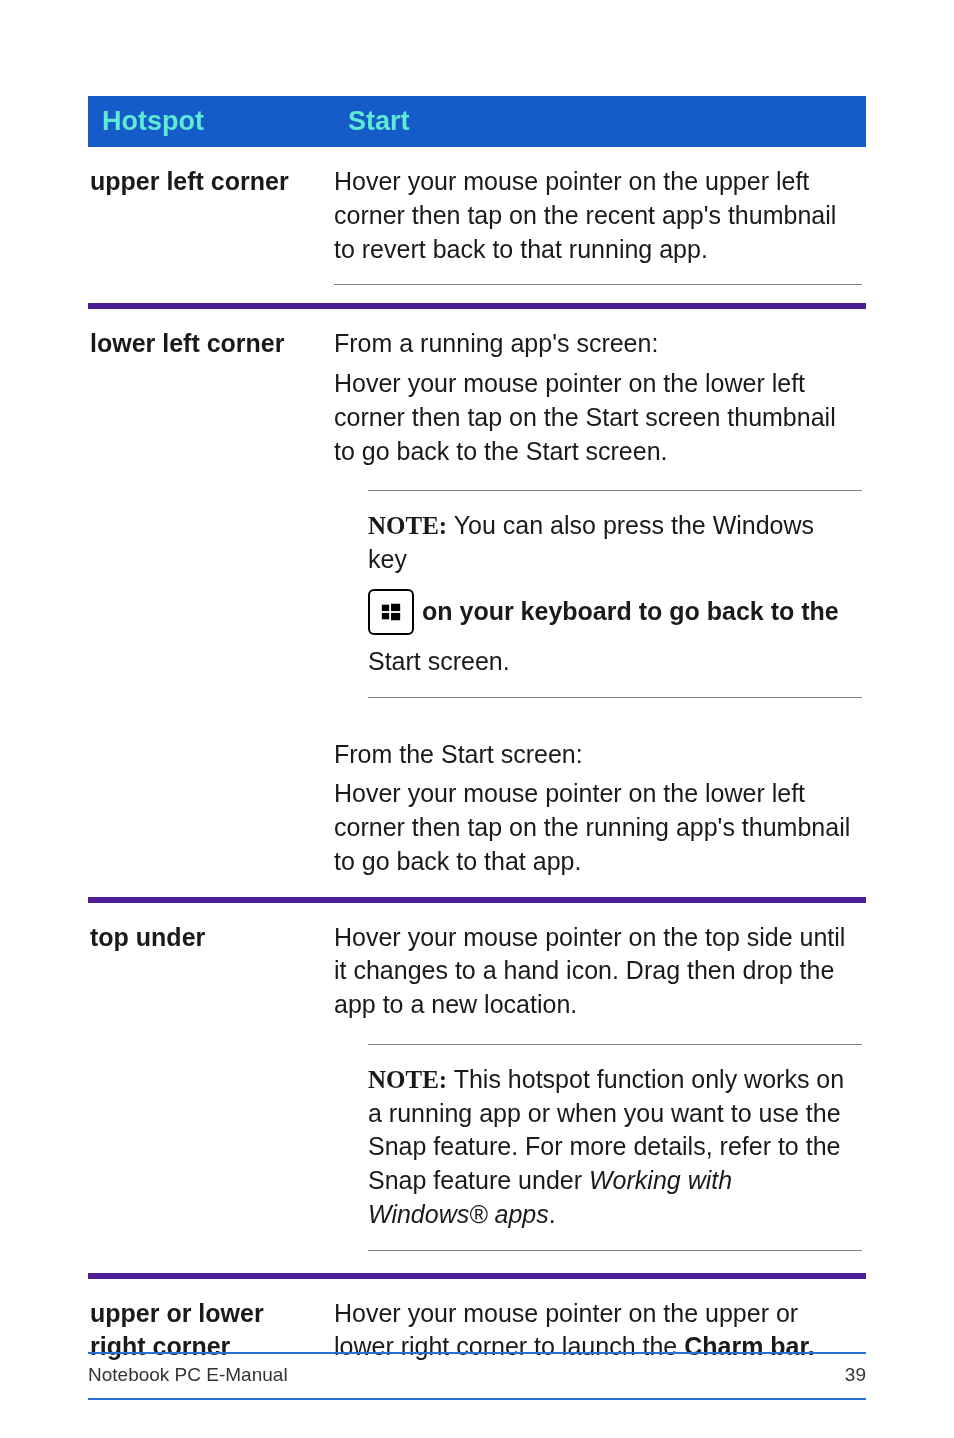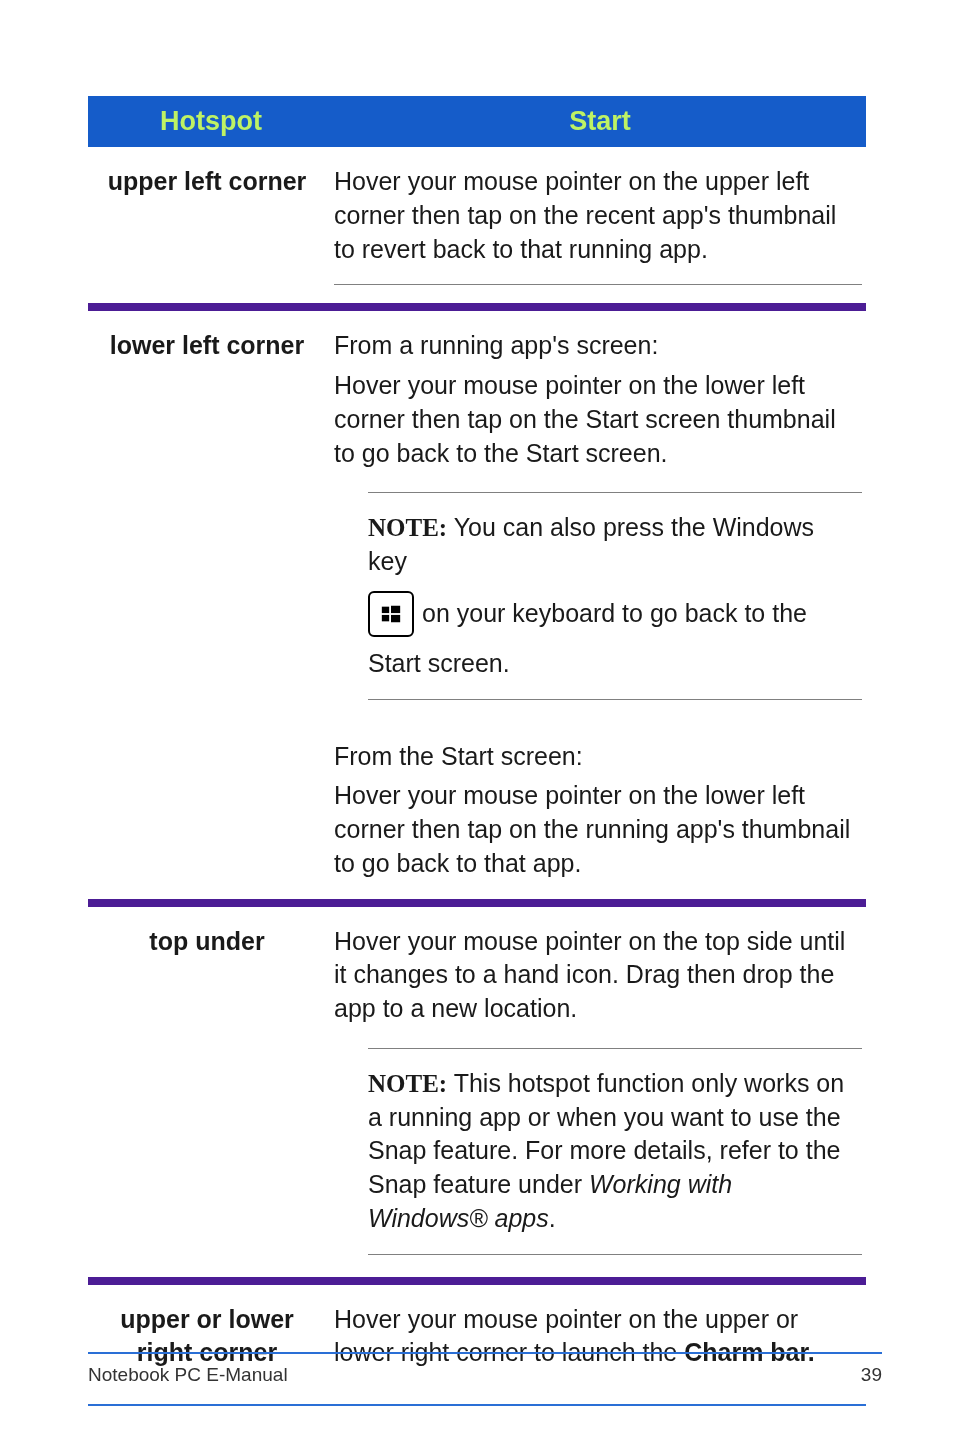--- a/index.html
+++ b/index.html
@@ -1,34 +1,34 @@
 <!DOCTYPE html>
 <html><head>
 <meta charset="utf-8">
 <style>
   * { margin: 0; padding: 0; box-sizing: border-box; }
   html, body { width: 954px; height: 1438px; background: #ffffff; font-family: "Myriad Pro", "Segoe UI", "Helvetica Neue", Arial, sans-serif; color: #1a1a1a; }
   .page { width: 954px; height: 1438px; padding: 96px 88px 0 88px; position: relative; }
   table { width: 100%; border-collapse: collapse; }
-  .header-row th { background: #155cc9; color: #bef264; font-weight: 700; text-align: center; font-size: 27px; padding: 10px 14px; }
+  .header-row th { background: #155cc9; color: #5eead4; font-weight: 700; text-align: left; font-size: 27px; padding: 10px 14px; }
   .header-row th:first-child { width: 246px; }
   td { vertical-align: top; font-size: 25px; line-height: 1.35; }
-  td.label { font-weight: 700; padding: 18px 10px 34px 2px; text-align: center; }
+  td.label { font-weight: 700; padding: 18px 10px 34px 2px; }
   td.content { padding: 18px 4px 18px 0; }
-  .sep-top td { border-top: 8px solid #4c1d95; }
+  .sep-top td { border-top: 6px solid #4c1d95; }
   .sep-bot td { border-bottom: 2px solid #2a6fd6; }
   .inner-sep { border-top: 1px solid #808080; width: 100%; height: 0; }
   .block { padding: 14px 0 14px 0; }
   .note-wrap { margin: 4px 0 4px 34px; border-top: 1px solid #808080; border-bottom: 1px solid #808080; padding: 18px 10px 18px 0; }
   .note-strong { font-weight: 700; font-family: Liberation Serif, serif; }
   .key { display: inline-flex; align-items: center; justify-content: center; width: 46px; height: 46px; border: 2.4px solid #000; border-radius: 6px; vertical-align: middle; margin: 4px 8px 4px 0; }
   .key svg { width: 22px; height: 22px; }
-  .note-line2 { display: flex; align-items: center; margin-top: 8px; }
+  .note-line2 { display: flex; align-items: center; margin-top: 8px; font-weight: bold; }
   .italic { font-style: italic; }
-  .footer { position: absolute; bottom: 52px; left: 88px; right: 72px; border-top: 2px solid #2a6fd6; padding-top: 10px; display: flex; justify-content: space-between; font-size: 19px; color: #333; }
+  .footer { position: absolute; bottom: 52px; left: 88px; right: 88px; border-top: 2px solid #2a6fd6; padding-top: 10px; display: flex; justify-content: space-between; font-size: 19px; color: #333; }
   .bold { font-weight: 700; }
 </style>
 </head>
 <body>
 
 <div class="page">
   <table>
     <tbody>
         <tr class="header-row">
       <th>Hotspot</th>

